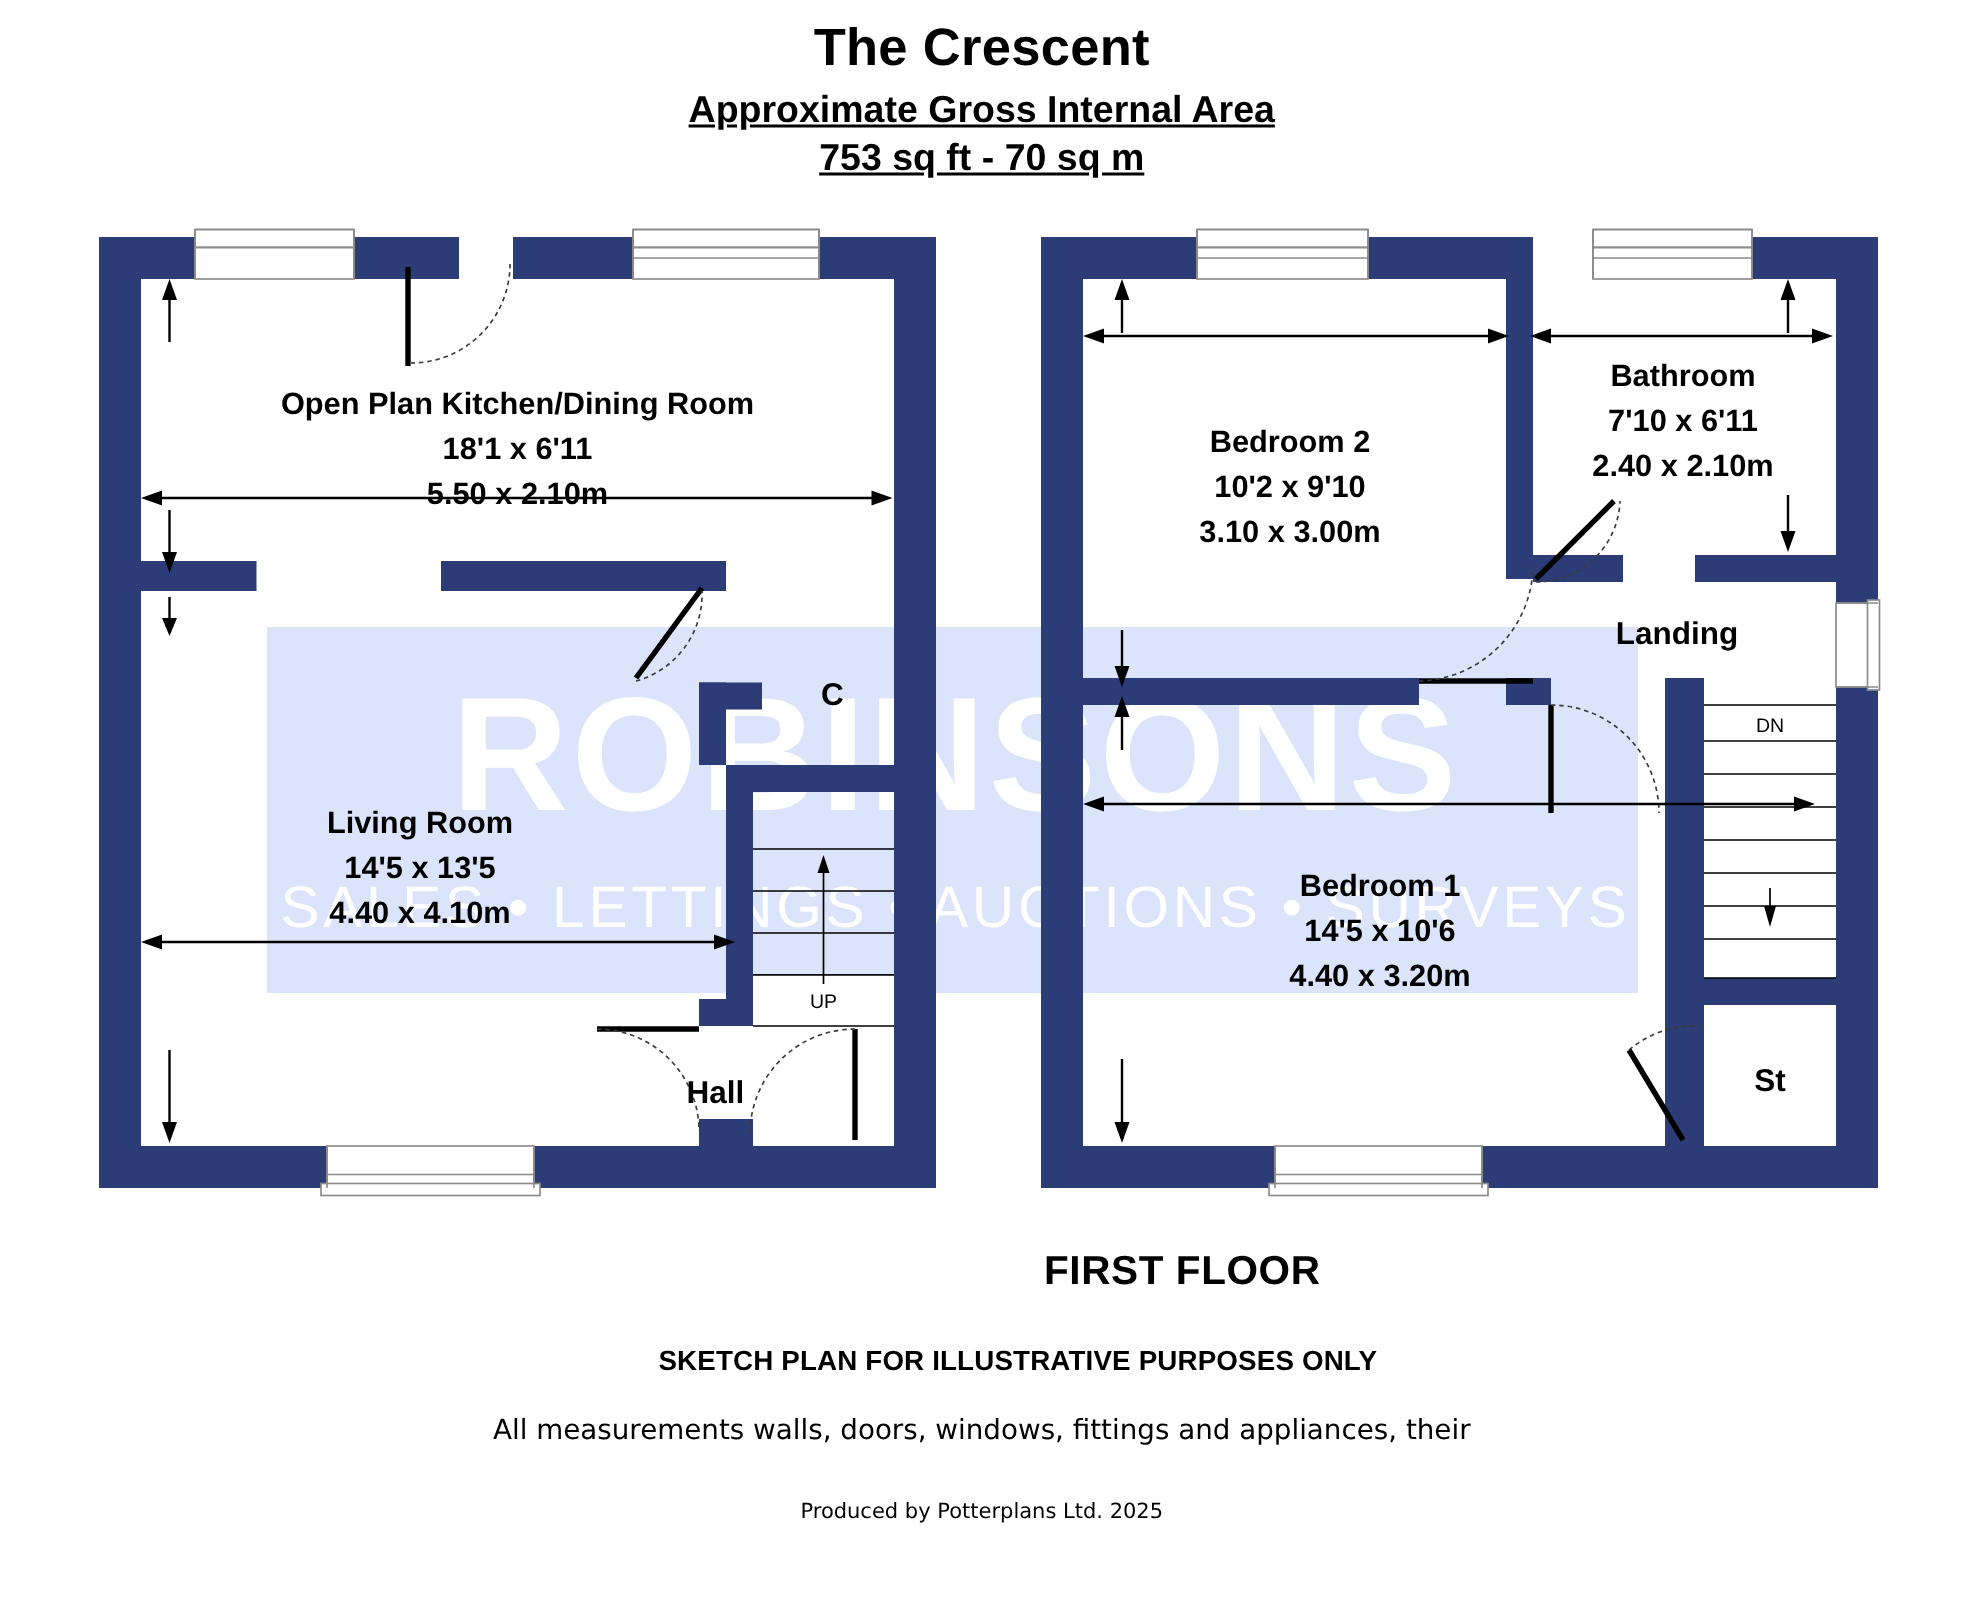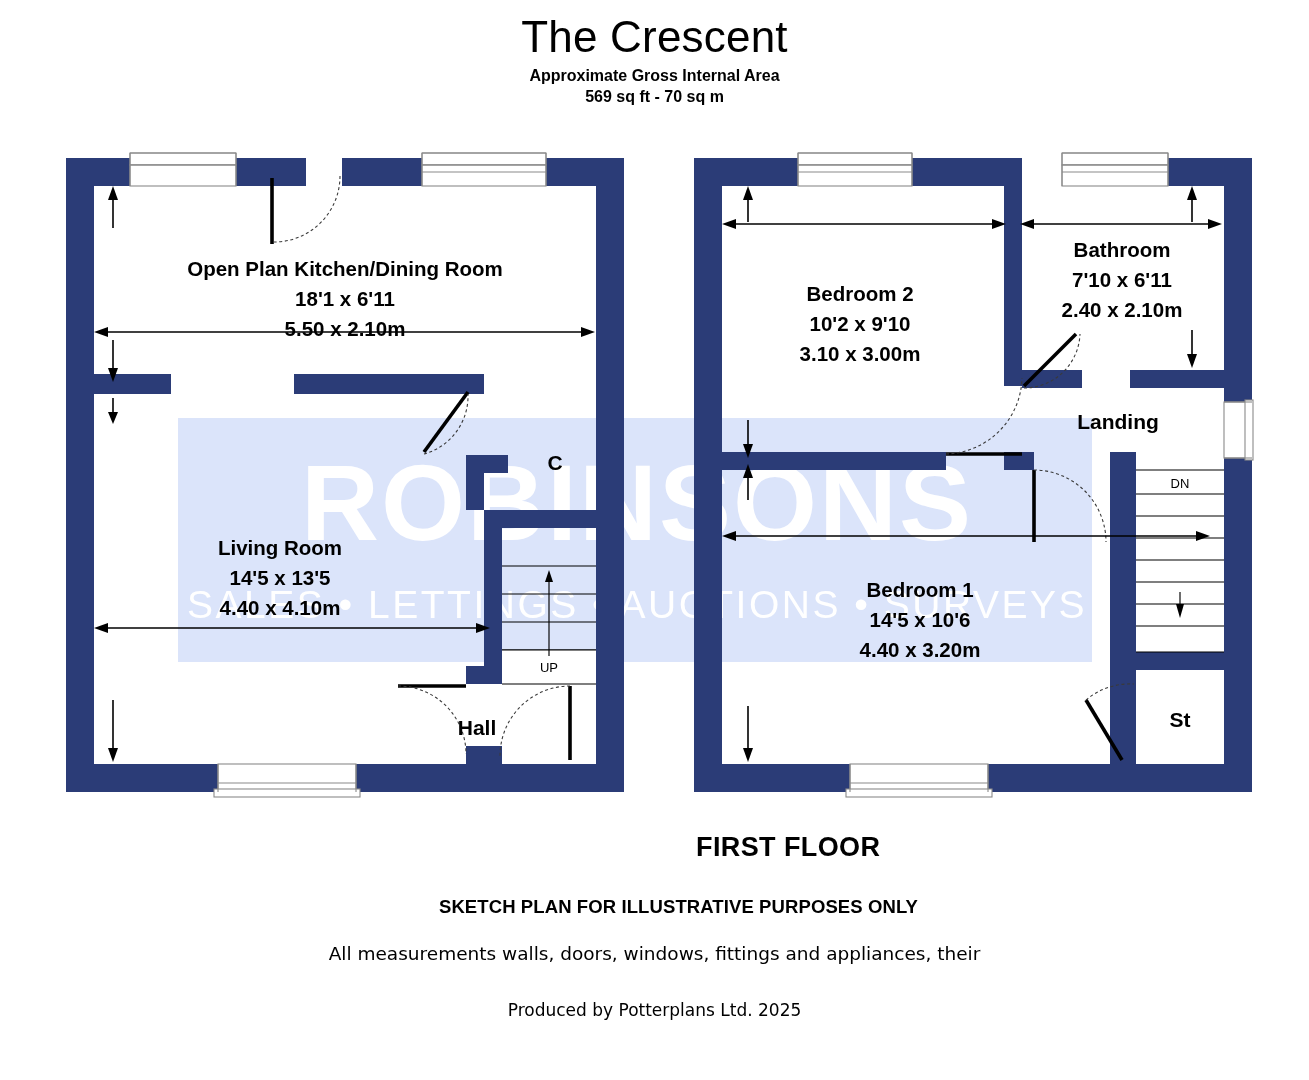--- a/index.html
+++ b/index.html
@@ -23,31 +23,32 @@
 
   
   .header {
     position: absolute;
     left: 0;
     top: 14px;
     width: 1309px;
     text-align: center;
   }
   .title {
-    font-size: 44px;
-    font-weight: normal;
+    font-size: 35px;
+    font-weight: bold;
     letter-spacing: 0.2px;
     line-height: 1.05;
     margin: 0 0 6px 0;
   }
   .subtitle {
-    font-size: 16px;
+    font-size: 25px;
     font-weight: bold;
     line-height: 1.28;
     margin: 0;
+    text-decoration: underline;
   }
 
   
   .plan-wrap {
     position: absolute;
     left: 0;
     top: 0;
     width: 1309px;
     height: 1080px;
   }
@@ -79,21 +80,21 @@
   }
   .footer-disclaimer {
     font-size: 18.5px;
     font-weight: normal;
     line-height: 1.52;
     margin: 16px auto;
     width: 700px;
     font-family: "DejaVu Sans", sans-serif;
   }
   .footer-produced {
-    font-size: 17px;
+    font-size: 14px;
     font-weight: normal;
     margin: 32px 0 0 0;
     font-family: "DejaVu Sans", sans-serif;
   }
 
   
   .wall      { fill: #2b3c77; }
   .window-fill { fill: #ffffff; stroke: #8a8a8a; stroke-width: 1.1; }
   .window-line { stroke: #8a8a8a; stroke-width: 1.1; fill: none; }
   .door-leaf { stroke: #000000; stroke-width: 3.6; fill: none; stroke-linecap: butt;}
@@ -133,21 +134,21 @@
   }
 </style>
 </head>
 <body>
 
 <div id="page">
 
   <div class="header">
     <div class="title">The Crescent</div>
     <div class="subtitle">Approximate Gross Internal Area</div>
-    <div class="subtitle">569 sq ft - 70 sq m</div>
+    <div class="subtitle">753 sq ft - 70 sq m</div>
   </div>
 
   <div class="plan-wrap">
     <svg width="1309" height="1080" viewBox="0 0 1309 1080" xmlns="http://www.w3.org/2000/svg">
 
       <g>
         <rect class="wm-band" x="178" y="418" width="914" height="244"></rect>
         <text class="wm-main" x="637" y="540">ROBINSONS</text>
         <text class="wm-sub" x="637" y="618">SALES • LETTINGS • AUCTIONS • SURVEYS</text>
       </g>

